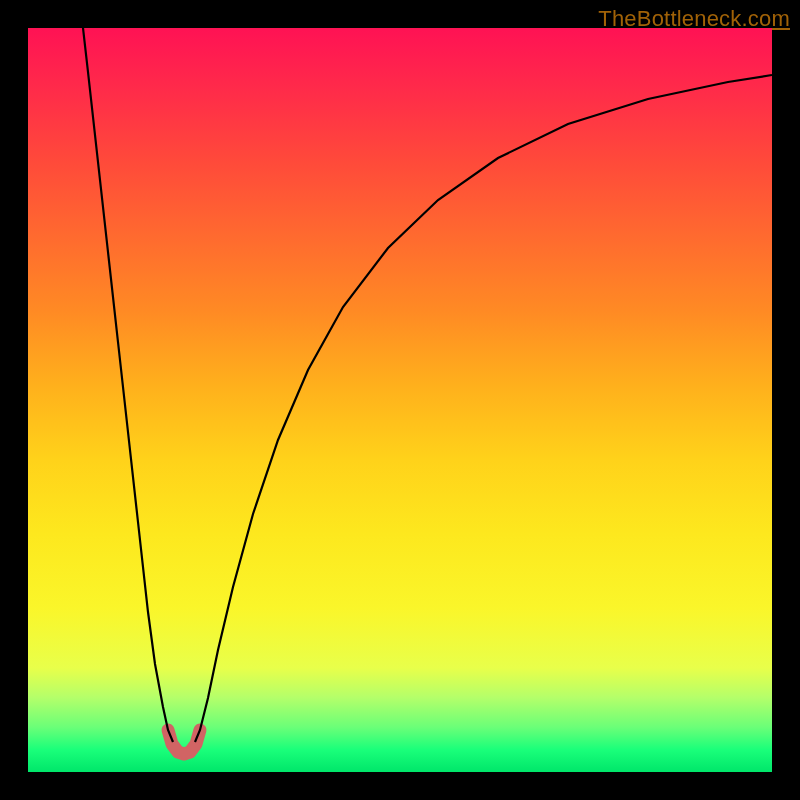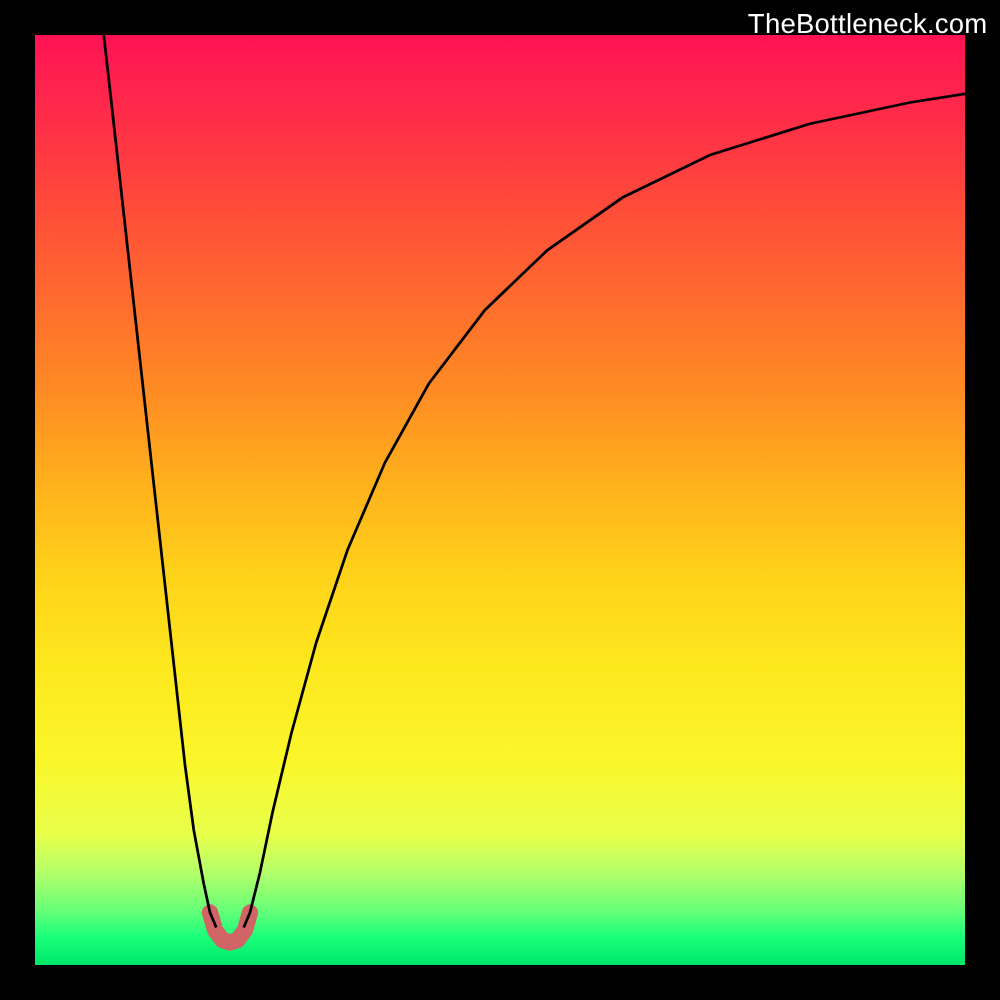--- a/index.html
+++ b/index.html
@@ -41,23 +41,24 @@
       #1aff7a 97%,
       #00e66a 100%
     );
   }
   .watermark {
     position: absolute;
     top: 6px;
     right: 10px;
     font-size: 22px;
     font-weight: 400;
-    color: #ffffff;
+    color: #a16207;
     letter-spacing: 0.2px;
     user-select: none;
+    text-decoration: underline;
   }
   svg.curves {
     position: absolute;
     left: 0; top: 0;
     width: 744px;
     height: 744px;
   }
 </style>
 </head>
 <body>

